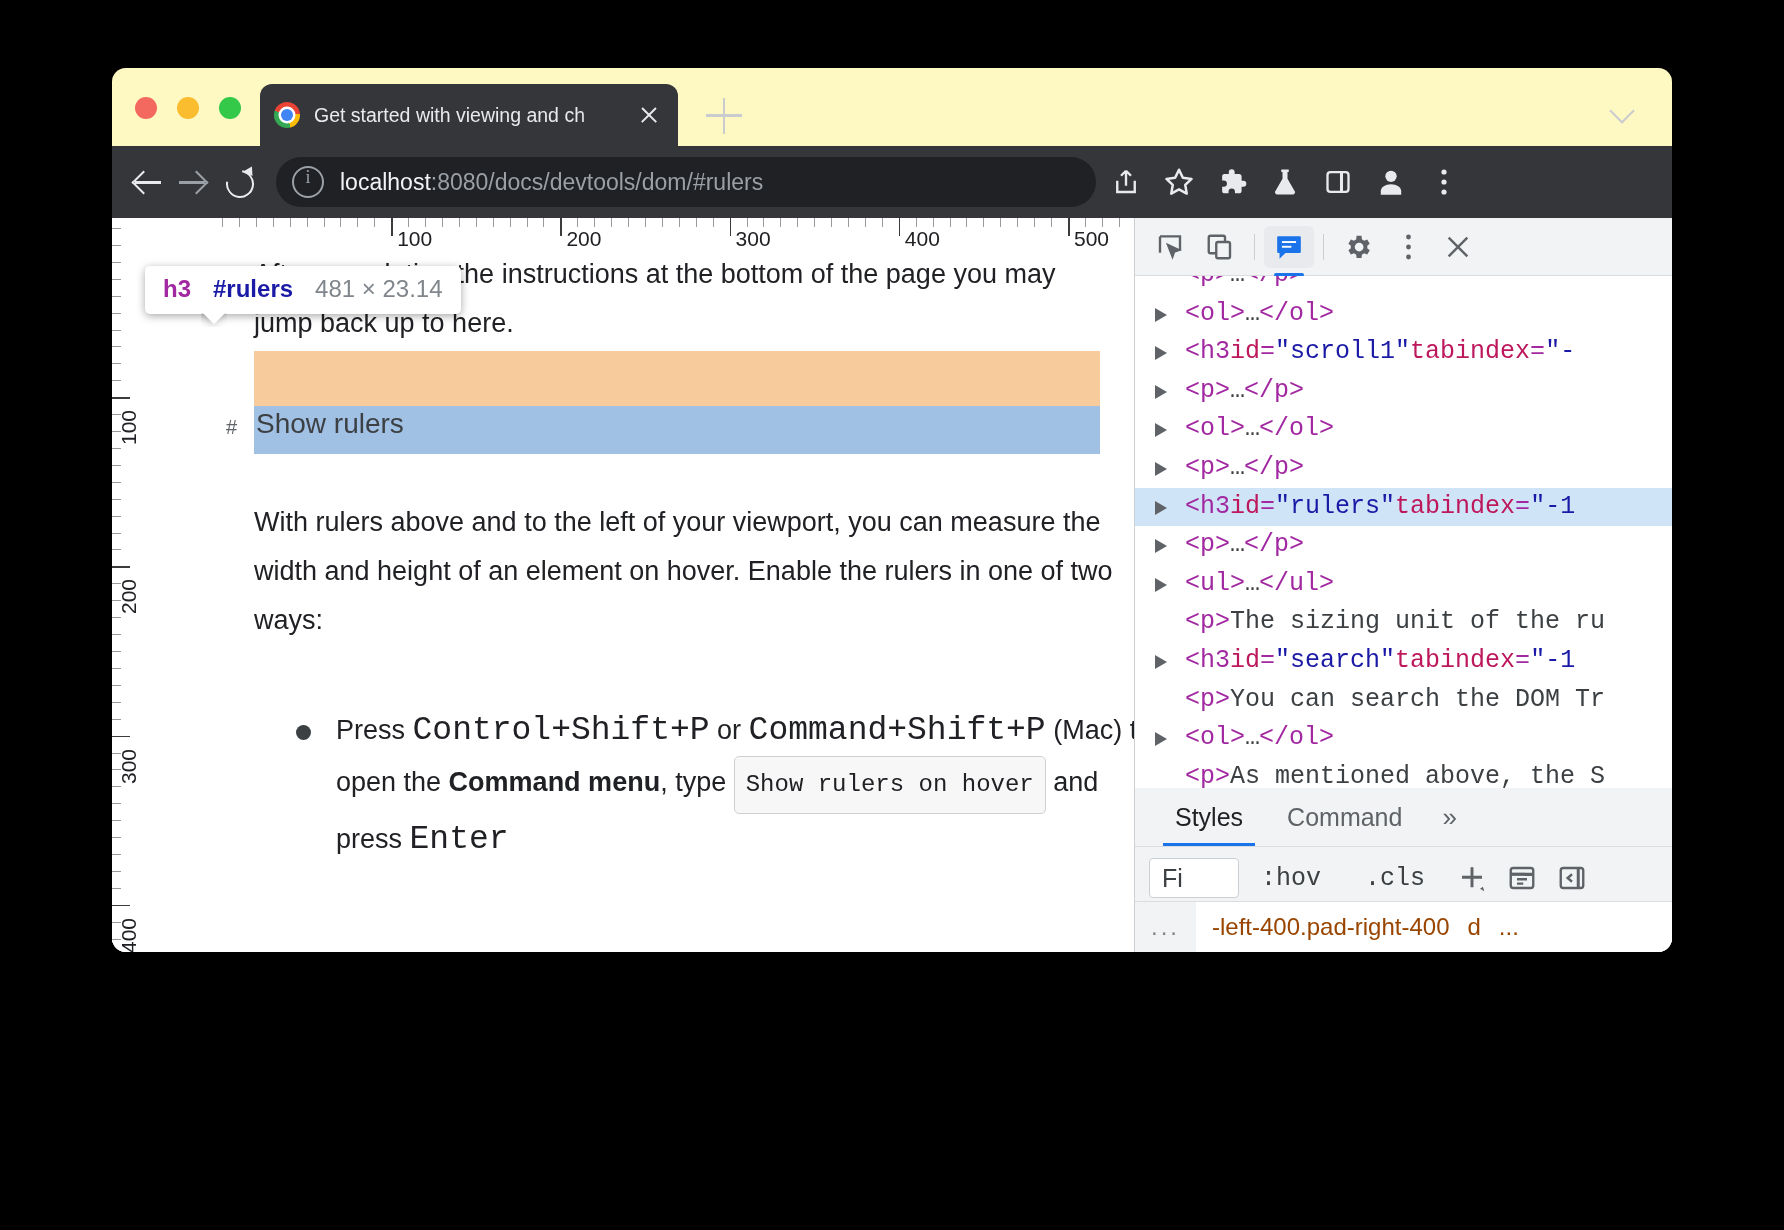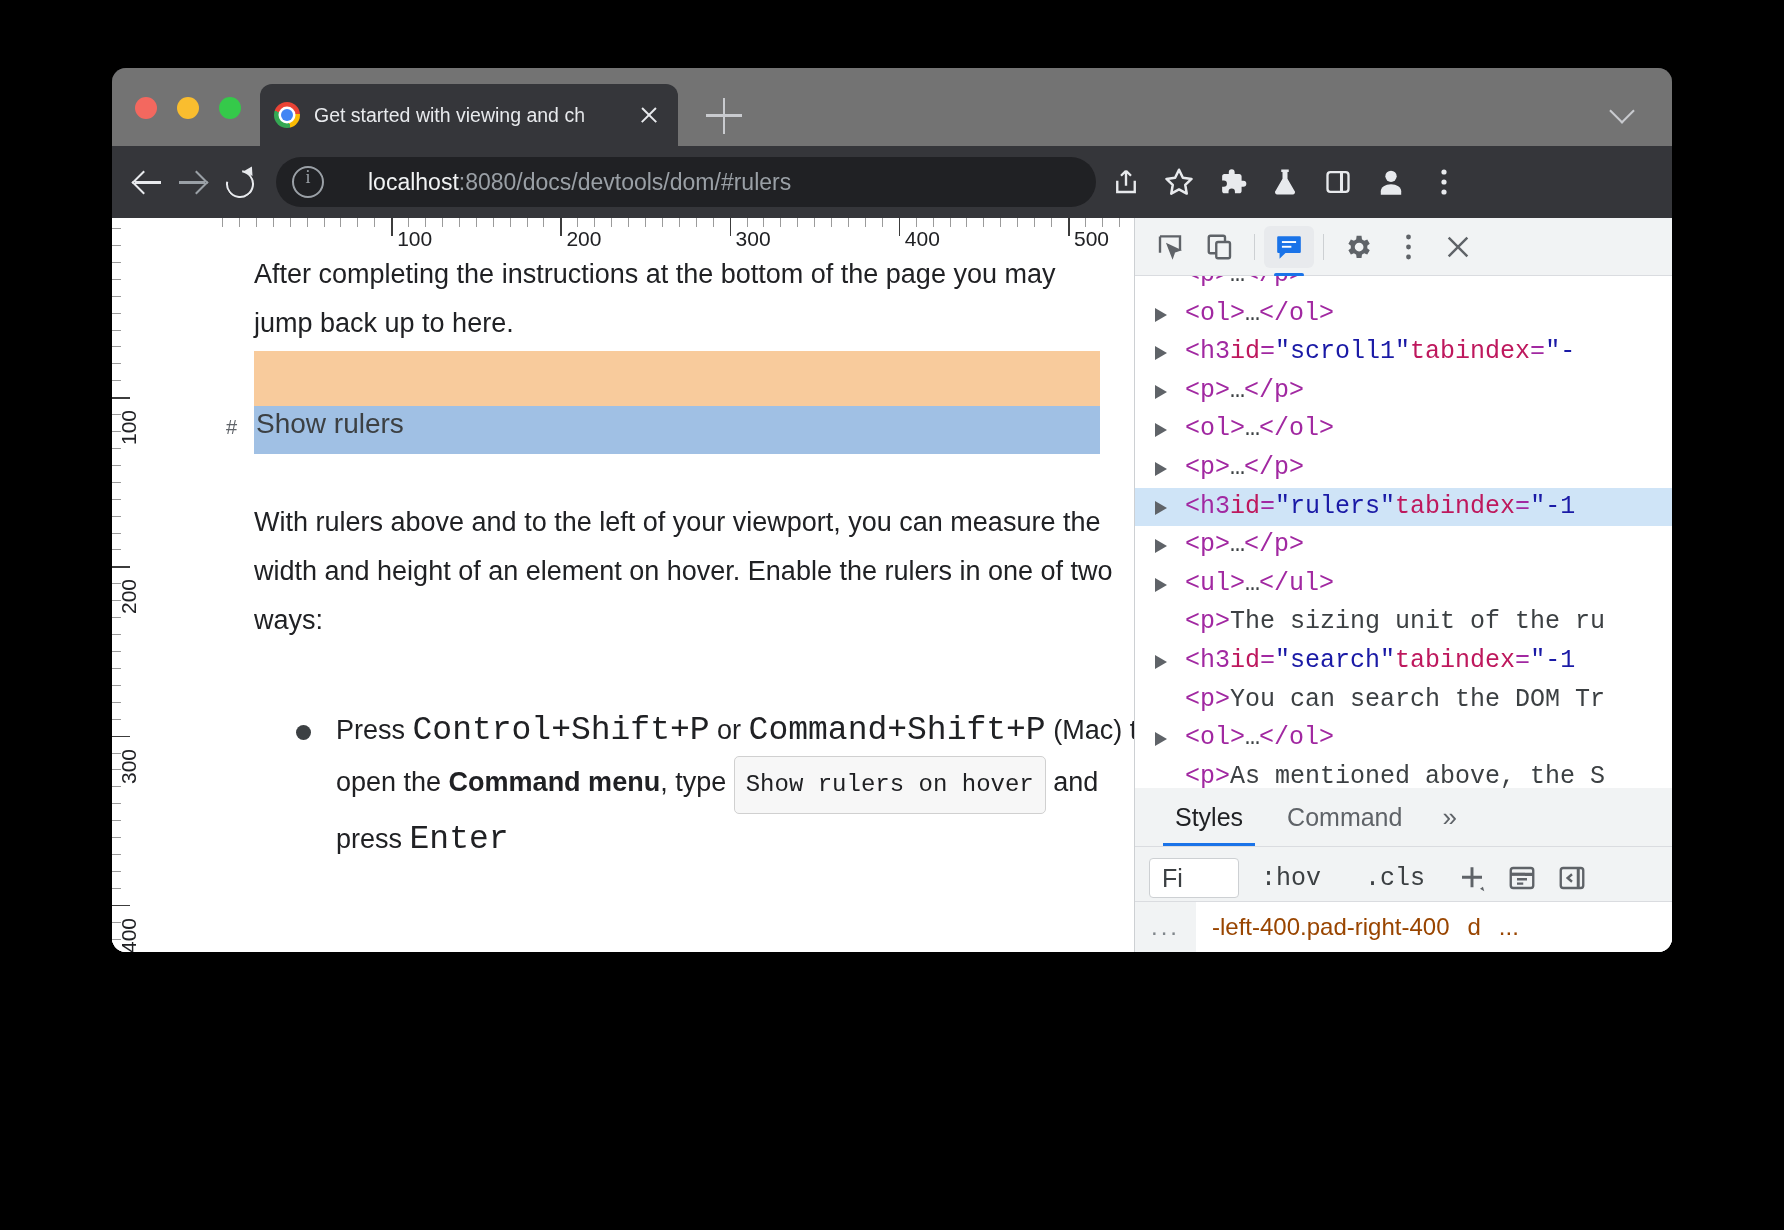--- a/index.html
+++ b/index.html
@@ -8,21 +8,21 @@
   .stage{position:absolute;inset:0;background:#000;}
 
   
   .window{
     position:absolute;left:112px;top:68px;width:1560px;height:884px;
     background:#35363a;border-radius:14px;overflow:hidden;
     box-shadow:0 0 40px 10px rgba(0,0,0,.85);
   }
 
   
-  .tabstrip{position:relative;height:78px;background:#737373;}
+  .tabstrip{position:relative;height:78px;background:#fef9c3;}
   .traffic{position:absolute;left:23px;top:29px;display:flex;gap:20px;}
   .dot{width:22px;height:22px;border-radius:50%;}
   .dot.red{background:#f3685f;}
   .dot.yellow{background:#f9bd2f;}
   .dot.green{background:#35c94a;}
 
   .tab{
     position:absolute;left:148px;top:16px;width:418px;height:62px;
     background:#35363a;border-radius:12px 12px 0 0;
     display:flex;align-items:center;padding:0 14px;box-sizing:border-box;
@@ -62,21 +62,21 @@
     border:2.6px solid #e8eaed;border-top-color:transparent;transform:rotate(-35deg);}
   .reload-tip{position:absolute;left:29px;top:6px;width:0;height:0;
     border-left:5px solid transparent;border-right:5px solid transparent;border-bottom:8px solid #e8eaed;transform:rotate(28deg);}
 
   .omnibox{
     position:relative;margin-left:16px;height:50px;flex:1;background:#202124;border-radius:25px;
     display:flex;align-items:center;padding:0 16px;box-sizing:border-box;max-width:820px;
   }
   .info-icon{width:28px;height:28px;border-radius:50%;border:2.2px solid #9aa0a6;position:relative;flex:none;margin-right:16px;}
   .info-icon::before{content:"i";position:absolute;left:0;right:0;top:-1px;text-align:center;color:#9aa0a6;font-size:18px;font-family:"Liberation Serif",serif;}
-  .url{font-size:23px;white-space:nowrap;color:#9aa0a6;margin-left:28px;}
+  .url{font-size:23px;white-space:nowrap;color:#9aa0a6;}
   .url b{color:#f1f3f4;font-weight:400;}
 
   .ricons{display:flex;align-items:center;gap:5px;margin-left:6px;}
   .ticon{width:48px;height:48px;position:relative;flex:none;}
   .ticon svg{position:absolute;left:50%;top:50%;transform:translate(-50%,-50%);}
 
   
   .content{position:relative;height:734px;background:#fff;display:flex;}
 
   
@@ -380,20 +380,26 @@
             <div class="tick" style="top: 669.88px;"></div>
             <div class="tick major" style="top: 686.8px;"></div>
             <div class="tick" style="top: 703.72px;"></div>
             <div class="tick" style="top: 720.64px;"></div>
             <div class="rlabel" style="top: 227.2px;">100</div>
             <div class="rlabel" style="top: 396.4px;">200</div>
             <div class="rlabel" style="top: 565.6px;">300</div>
             <div class="rlabel" style="top: 734.8px;">400</div>
           </div>
 
+        <div class="tooltip">
+          <span class="tt-tag">h3</span>
+            <span class="tt-id">#rulers</span>
+          <span class="tt-size">481 × 23.14</span>
+          <div class="tt-arrow"></div>
+        </div>
       </div>
 
       <div class="devtools">
 
         <div class="dt-toolbar">
           <div class="dtbtn">
             <svg width="30" height="30" viewBox="0 0 24 24" fill="none" stroke="#5f6368" stroke-width="1.9">
               <path d="M4 3.5h16v11"></path>
                 <path d="M4 3.5v13"></path>
               <path d="M10.5 10.5l8.5 4-3.7 1.2-1.3 3.8z" fill="#5f6368"></path>

